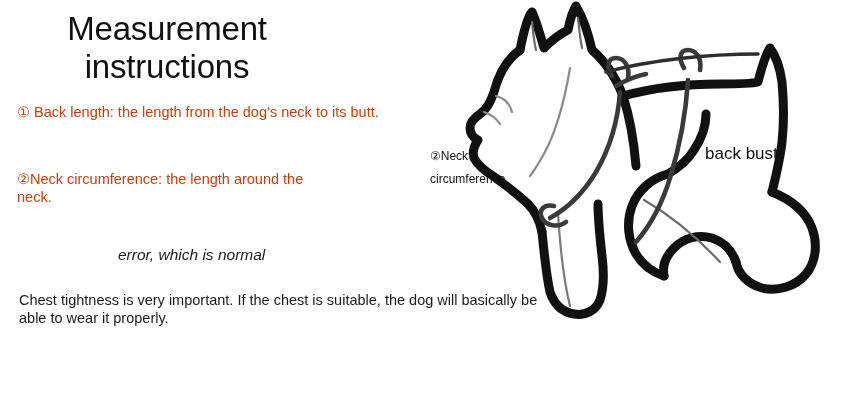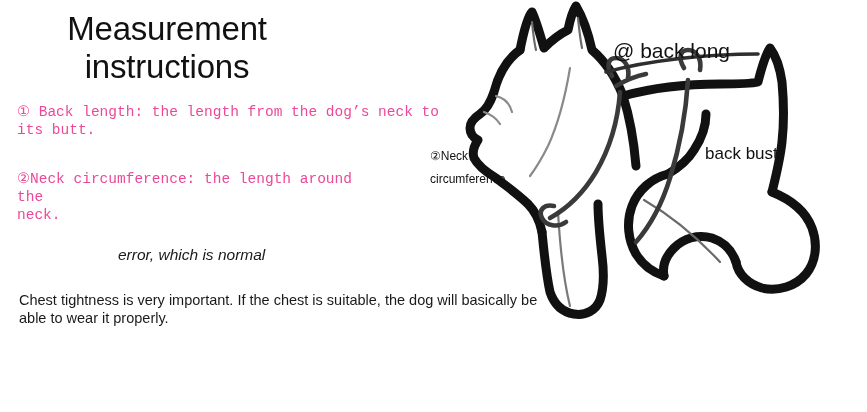--- a/index.html
+++ b/index.html
@@ -32,23 +32,22 @@
     color: #111111;
     white-space: pre-line;
     text-align: center;
   }
 
   
   .instr {
     position: absolute;
     font-size: 14.5px;
     line-height: 18px;
-    color: #ec4899;
-    white-space: pre-line;
-    font-family: Liberation Mono, monospace;
+    color: #c2410c;
+    white-space: pre-line;
   }
   #instr-1 { left: 17px; top: 103px; width: 430px; }
   #instr-2 { left: 17px; top: 138px; width: 340px; margin-top: 32px; }
   #instr-3 { left: 17px; top: 175px; width: 400px; }
   #instr-4 { left: 17px; top: 218px; width: 540px; }
 
   #error-line {
     position: absolute;
     left: 118px;
     top: 245px;
@@ -229,20 +228,19 @@
         <path d="M134 206 C124 204 118 210 122 218 C126 226 138 228 146 222"></path>
       </g>
 
       <g fill="none" stroke="#2e2e2e" stroke-width="3.6" stroke-linecap="round">
         <path d="M186 72 C230 60 288 54 338 54"></path>
       </g>
 
     </svg>
   </div>
 
-  <div class="callout" id="label-back-long">@ back long</div>
 
   <div class="callout" id="label-neck">②Neck
 circumference</div>
 
   <div class="callout" id="label-back-bust">back bust</div>
 
 </div>
 
 </body></html>

